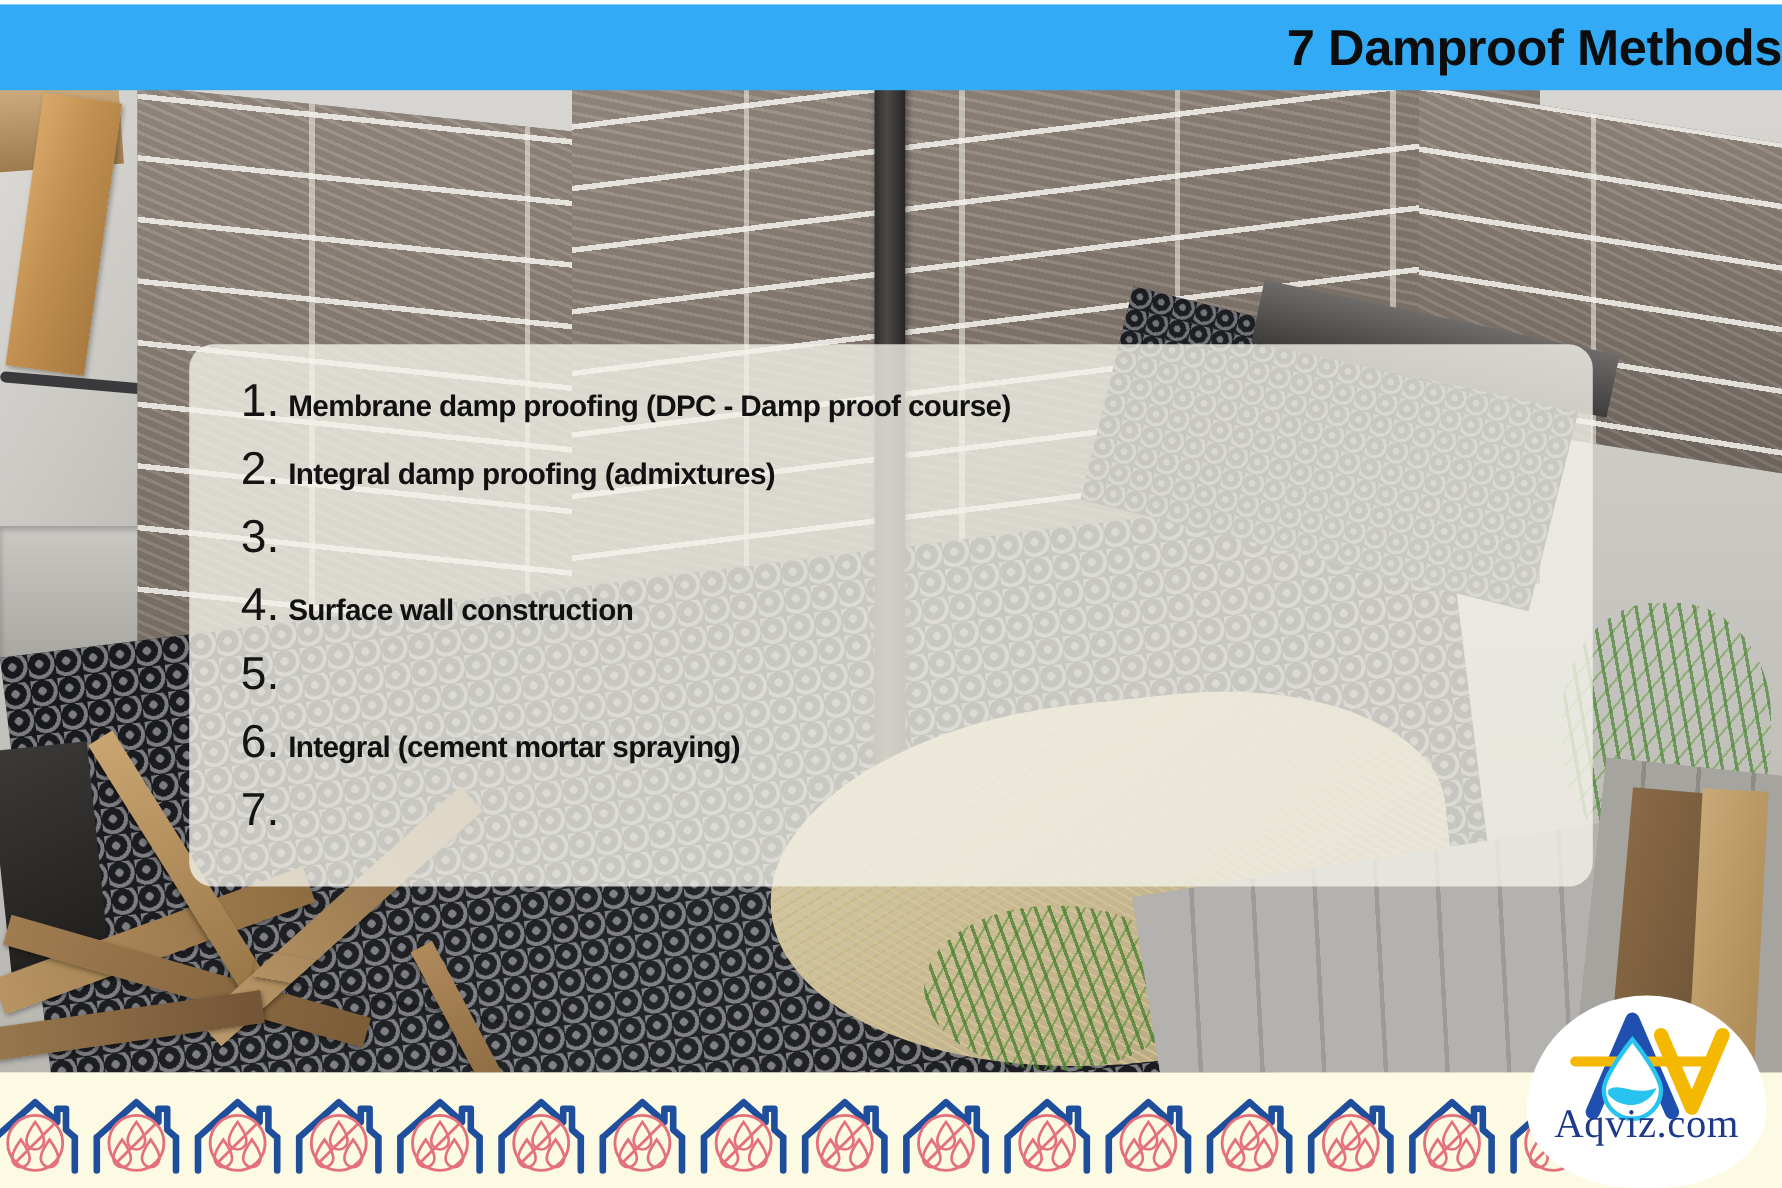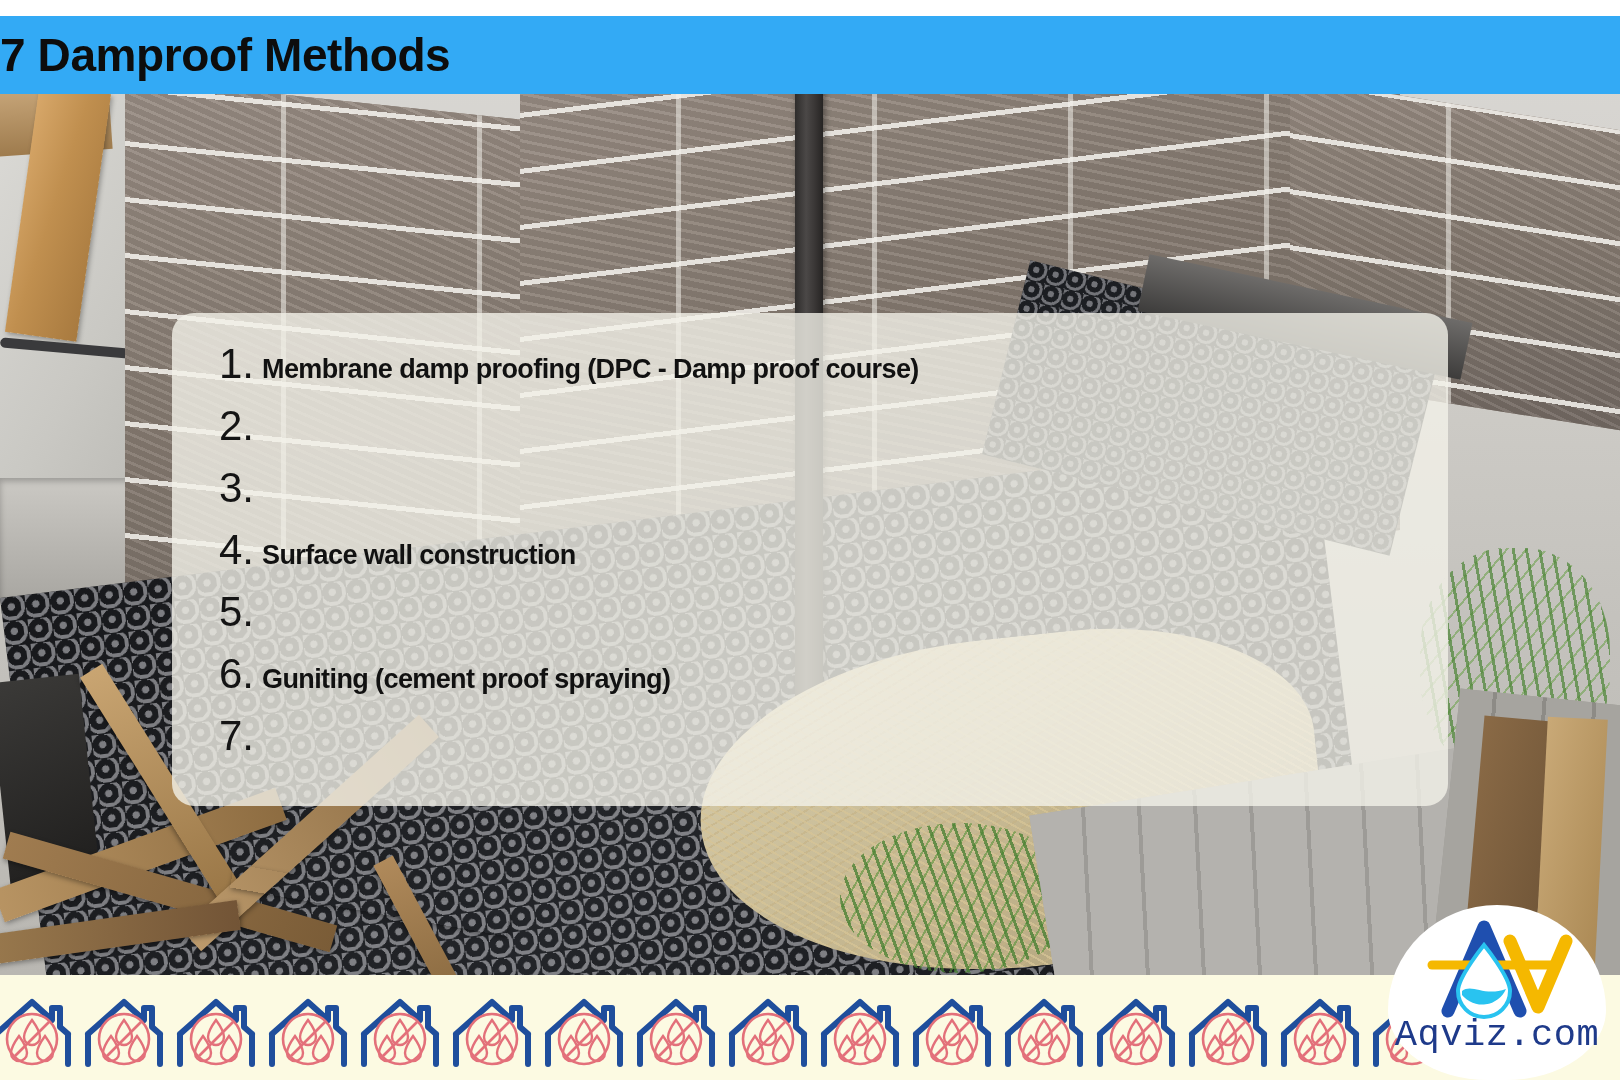--- a/index.html
+++ b/index.html
@@ -9,24 +9,24 @@
     overflow:hidden; background:#ffffff;
   }
   .poster {
     position:relative;
     width:1620px; height:1080px;
     overflow:hidden;
   }
 
   
   .title-banner {
-    position:absolute; left:0; top:16px;
+    position:absolute; left:0; top:4px;
     width:1620px; height:78px;
     background:#33AAF5;
-    display:flex; align-items:center; justify-content:flex-start;
+    display:flex; align-items:center; justify-content:flex-end;
     z-index:40;
   }
   .title-text {
     font-size:46px;
     font-weight:bold;
     color:#0d0d0d;
     letter-spacing:-0.4px;
     line-height:1;
     font-family:"Liberation Sans", sans-serif;
   }
@@ -315,23 +315,23 @@
     z-index:35;
   }
   .logo-circle {
     position:absolute; left:0; top:0;
     width:218px; height:175px;
     background:#ffffff;
     border-radius:50% 50% 46% 46% / 60% 60% 40% 40%;
   }
   .logo-mark { position:absolute; left:18px; top:6px; width:184px; height:108px; }
   .logo-word {
-    position:absolute; left:0; right:0; bottom:24px;
+    position:absolute; left:0; right:0; bottom:36px;
     text-align:center;
-    font-family:Liberation Mono, monospace;
+    font-family:Liberation Serif, serif;
     font-size:37px;
     color:#1e3a8a;
     letter-spacing:0.5px;
   }
 </style>
 </head>
 <body>
 
 <div class="poster">
 
@@ -383,34 +383,35 @@
     <div class="title-text">7 Damproof Methods</div>
   </div>
 
   <div class="list-panel" id="list-panel">
       <div class="list-row">
         <span class="list-num">1.</span>
         <span class="list-label">Membrane damp proofing (DPC - Damp proof course)</span>
       </div>
       <div class="list-row">
         <span class="list-num">2.</span>
+        <span class="list-label">Integral damp proofing (admixtures)</span>
       </div>
       <div class="list-row">
         <span class="list-num">3.</span>
       </div>
       <div class="list-row">
         <span class="list-num">4.</span>
         <span class="list-label">Surface wall construction</span>
       </div>
       <div class="list-row">
         <span class="list-num">5.</span>
       </div>
       <div class="list-row">
         <span class="list-num">6.</span>
-        <span class="list-label">Guniting (cement proof spraying)</span>
+        <span class="list-label">Integral (cement mortar spraying)</span>
       </div>
       <div class="list-row">
         <span class="list-num">7.</span>
       </div>
     </div>
 
   <div class="footer">
     <div class="icon-strip" id="icon-strip">
         <div class="house-icon"><svg viewBox="0 0 92 88" width="92" height="88">
             <path d="M10 50 L10 80 M10 50 L46 18 L66 36 L66 24 L74 24 L74 43 L82 50 M82 50 L82 80" fill="none" stroke="#1F4E9C" stroke-width="6" stroke-linejoin="round" stroke-linecap="round"></path>

